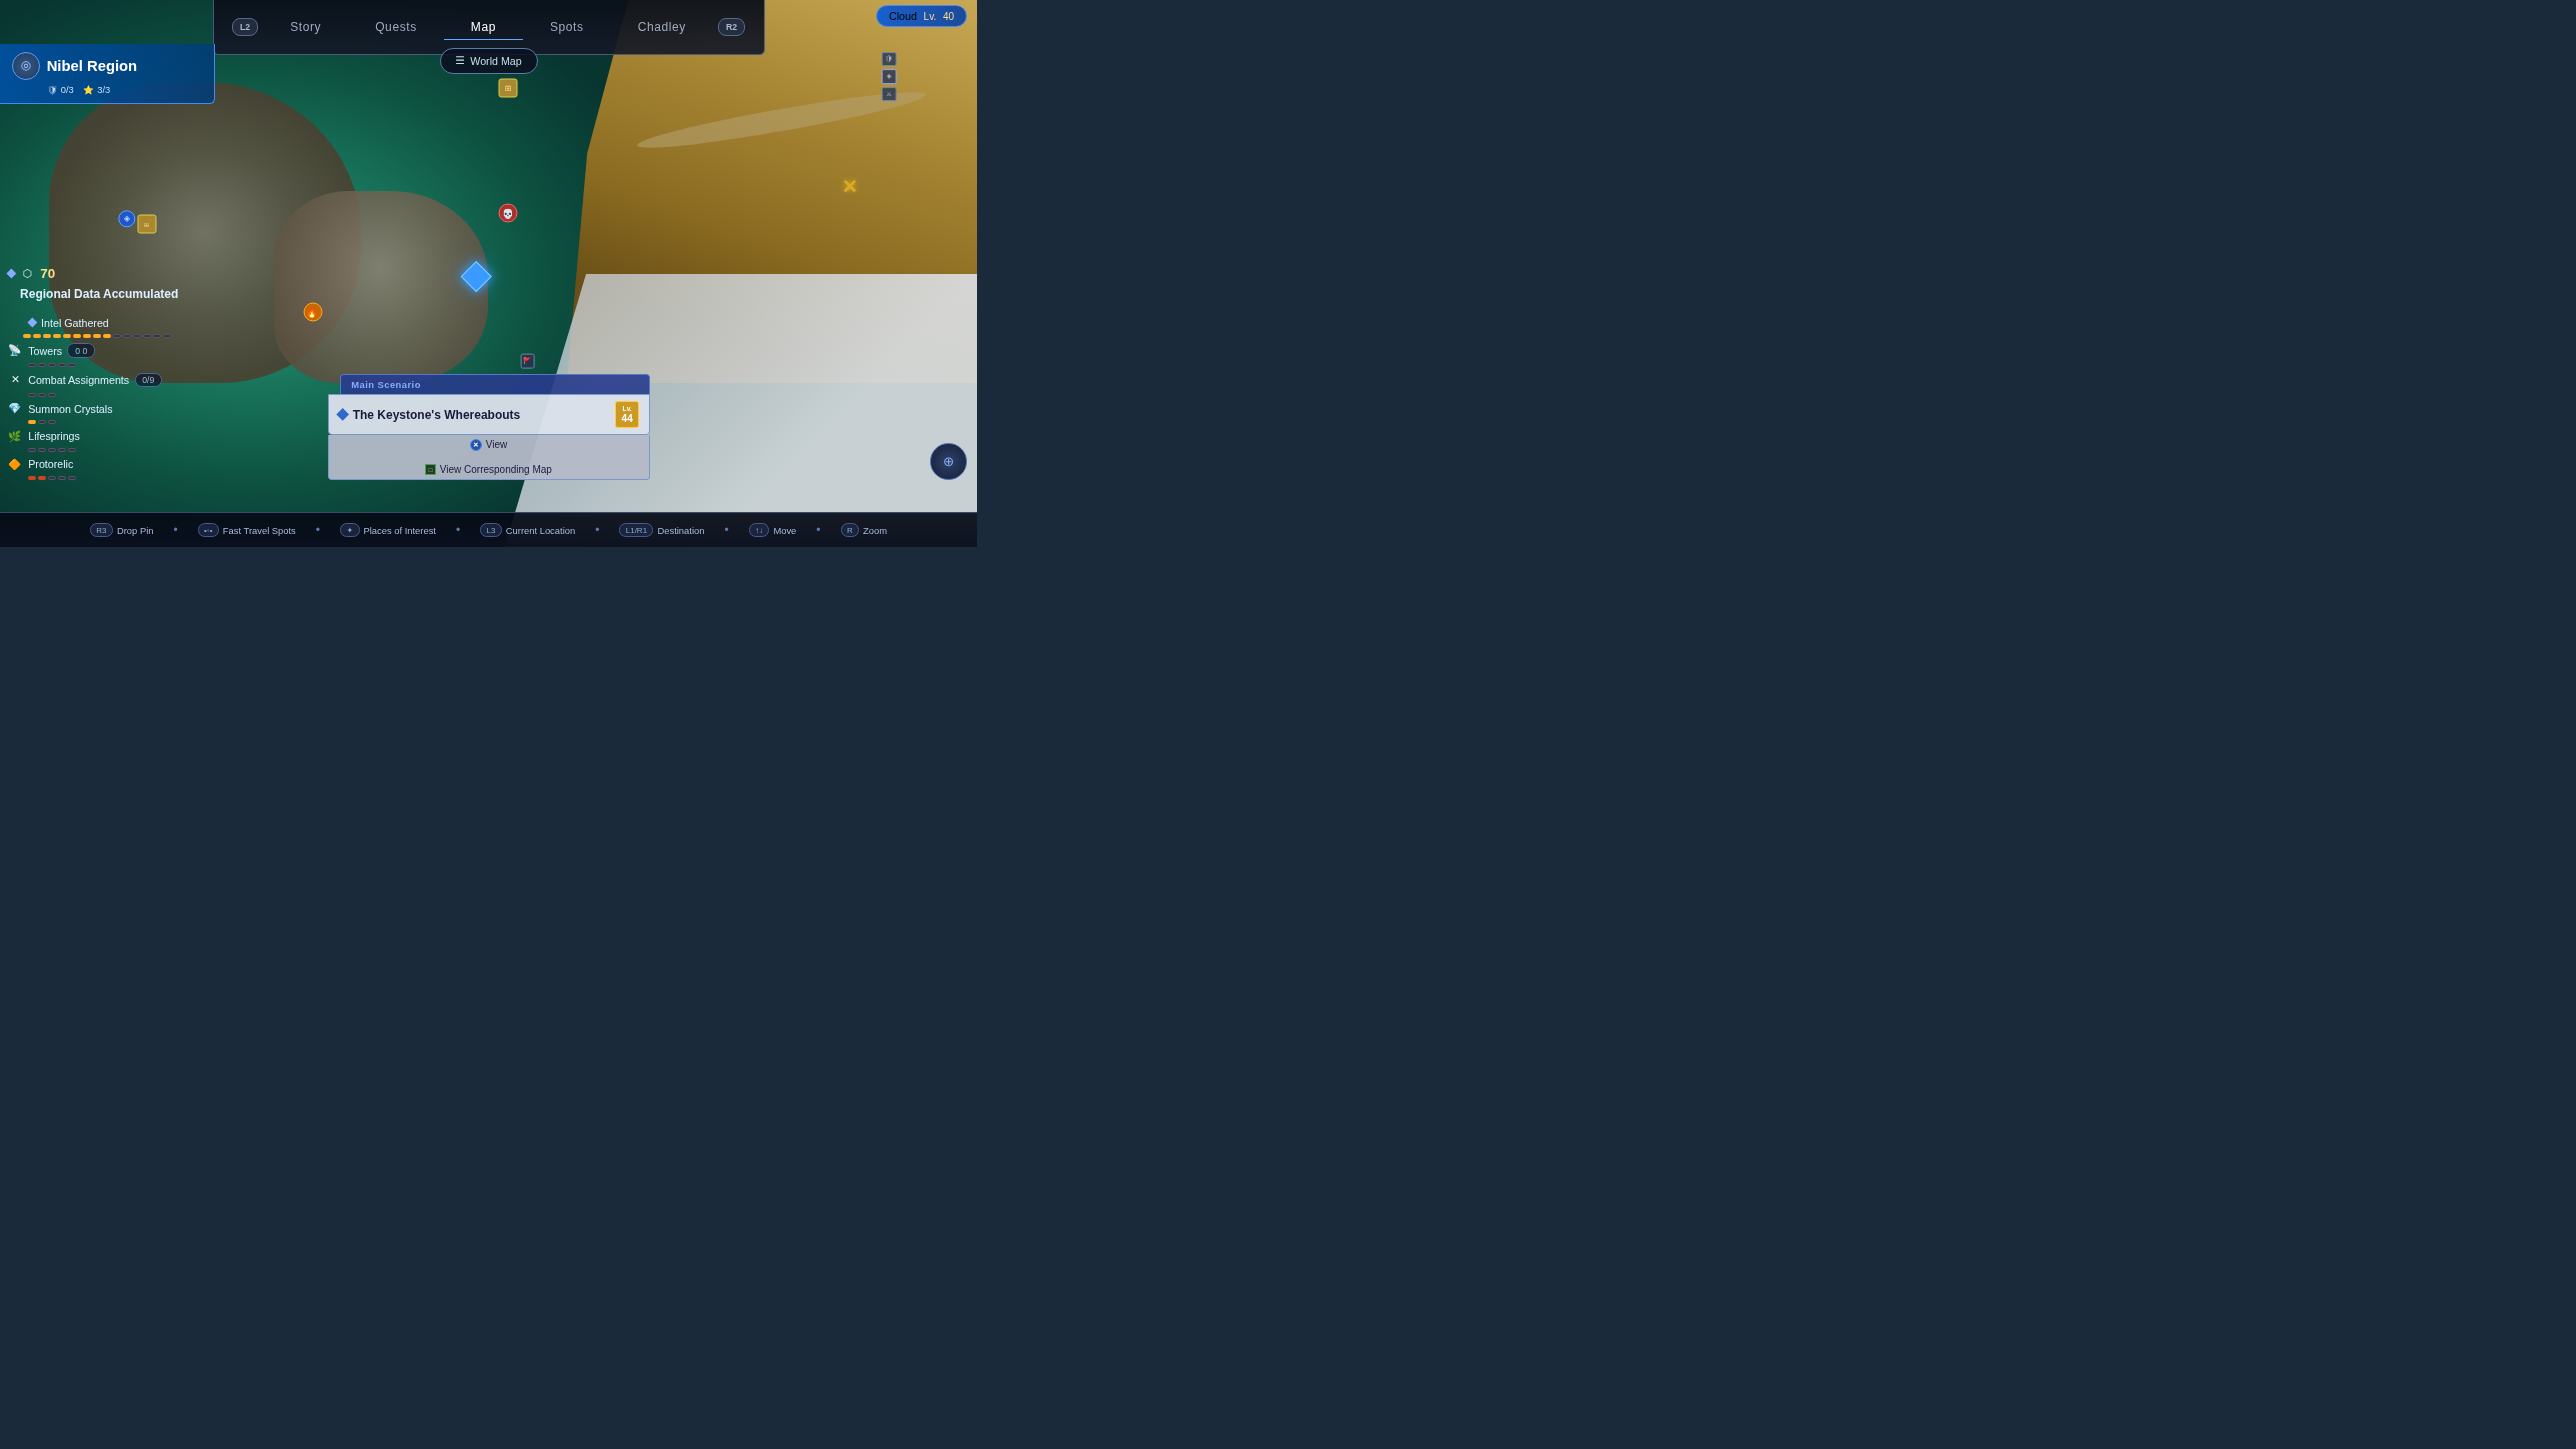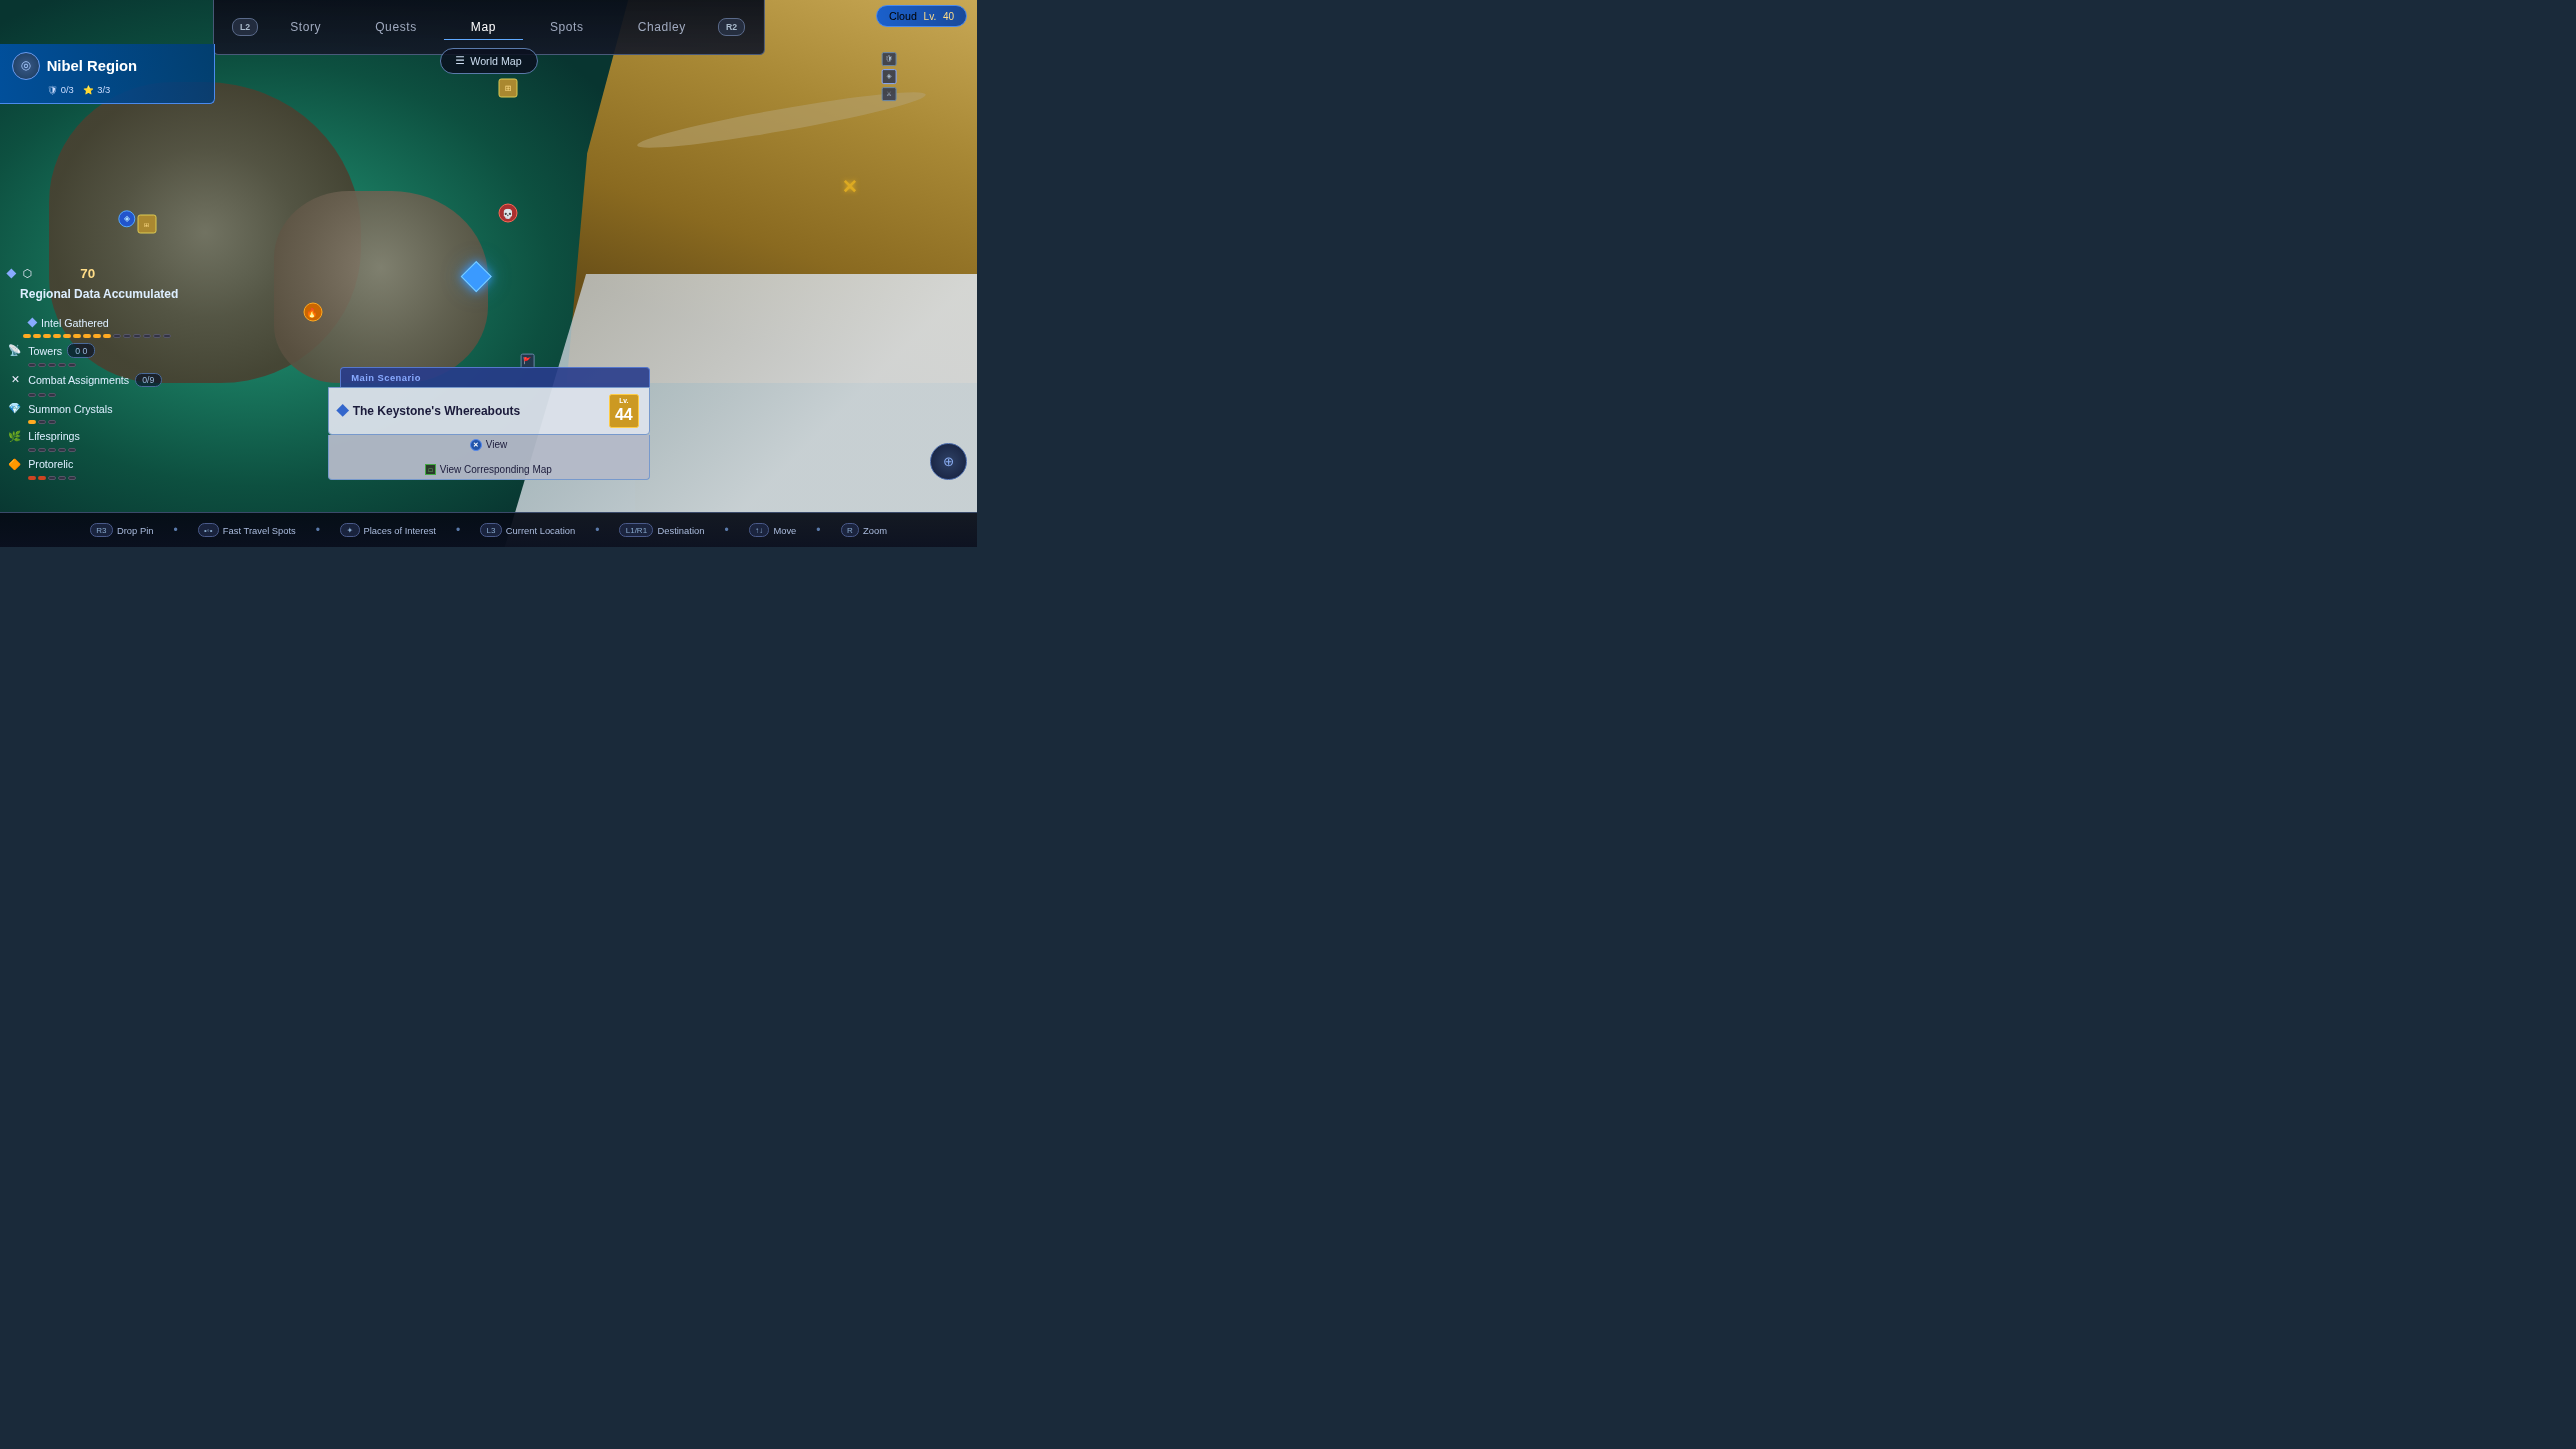--- a/index.html
+++ b/index.html
@@ -295,21 +295,20 @@
     }
     .sidebar-label {
       font-size: 10.7px;
       color: #ddeeff;
       font-weight: 500;
     }
     .sidebar-value {
       font-size: 13.4px;
       font-weight: bold;
       color: #ffdd88;
-      margin-left: 40px;
     }
     .progress-dots {
       display: flex;
       gap: 2px;
       margin-top: 1.3px;
     }
     .dot {
       width: 8px; height: 4px;
       border-radius: 2px;
       background: #ffaa22;
@@ -380,21 +379,21 @@
       font-weight: bold;
       color: #ffffff;
       text-align: center;
       line-height: 1.2;
     }
     .level-badge .lv-text {
       font-size: 6.7px;
       display: block;
     }
     .level-badge .lv-num {
-      font-size: 16px;
+      font-size: 10px;
       display: block;
       font-weight: bold;
     }
     .scenario-actions {
       background: rgba(180,185,200,0.95);
       border: 0.7px solid #7799cc;
       border-top: none;
       border-radius: 0 0 4px 4px;
       padding: 4px 9.4px;
       display: flex;

